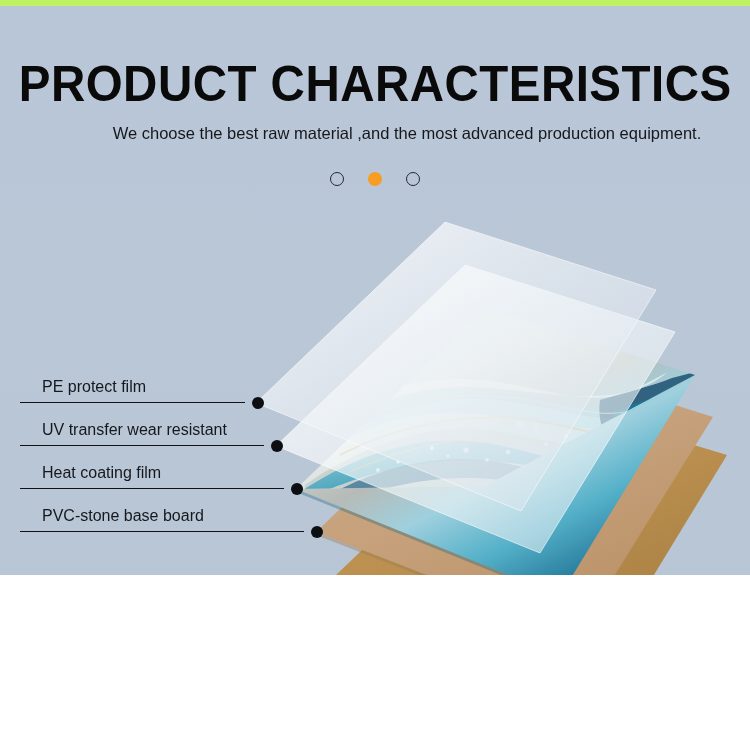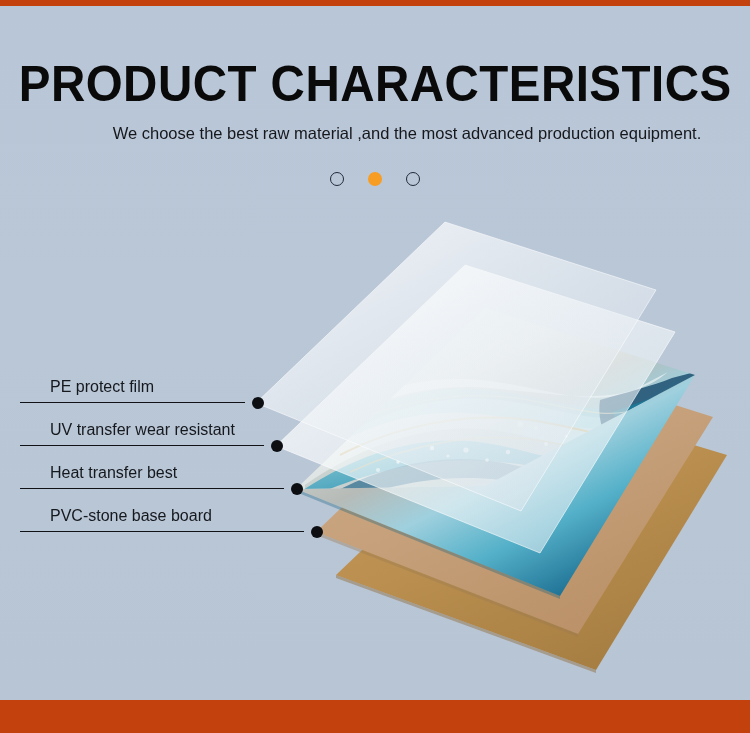--- a/index.html
+++ b/index.html
@@ -10,23 +10,23 @@
   body {
     width: 750px;
     height: 733px;
     font-family: "Liberation Sans", sans-serif;
     -webkit-font-smoothing: antialiased;
   }
 
   #page {
     position: relative;
     width: 750px;
-    height: 733px;
+    height: 575px;
     overflow: hidden;
-    background: #c2410c;
+    background: #bef264;
   }
 
   
   .bg-panel {
     position: absolute;
     left: 0;
     top: 6px;
     width: 750px;
     height: 694px;
     background: linear-gradient(180deg, #b9c6d7 0%, #bac7d7 45%, #b8c5d5 100%);
@@ -117,21 +117,21 @@
     width: 750px;
     height: 733px;
     z-index: 30;
   }
   .callout {
     position: absolute;
     left: 20px;
   }
   .callout .c-text {
     position: absolute;
-    left: 30px;
+    left: 22px;
     bottom: 6px;
     font-size: 16px;
     line-height: 20px;
     color: #15181d;
     white-space: nowrap;
   }
   .callout .c-line {
     position: absolute;
     left: 0;
     bottom: 0;
@@ -296,21 +296,21 @@
       <span class="c-dot" style="left:232px;"></span>
     </div>
 
     <div class="callout" style="top:426px; width:280px; height:20px;">
       <span class="c-text">UV transfer wear resistant</span>
       <span class="c-line" style="width:244px;"></span>
       <span class="c-dot" style="left:251px;"></span>
     </div>
 
     <div class="callout" style="top:469px; width:300px; height:20px;">
-      <span class="c-text">Heat transfer best</span>
+      <span class="c-text">Heat coating film</span>
       <span class="c-line" style="width:264px;"></span>
       <span class="c-dot" style="left:271px;"></span>
     </div>
 
     <div class="callout" style="top:512px; width:320px; height:20px;">
       <span class="c-text">PVC-stone base board</span>
       <span class="c-line" style="width:284px;"></span>
       <span class="c-dot" style="left:291px;"></span>
     </div>
 

